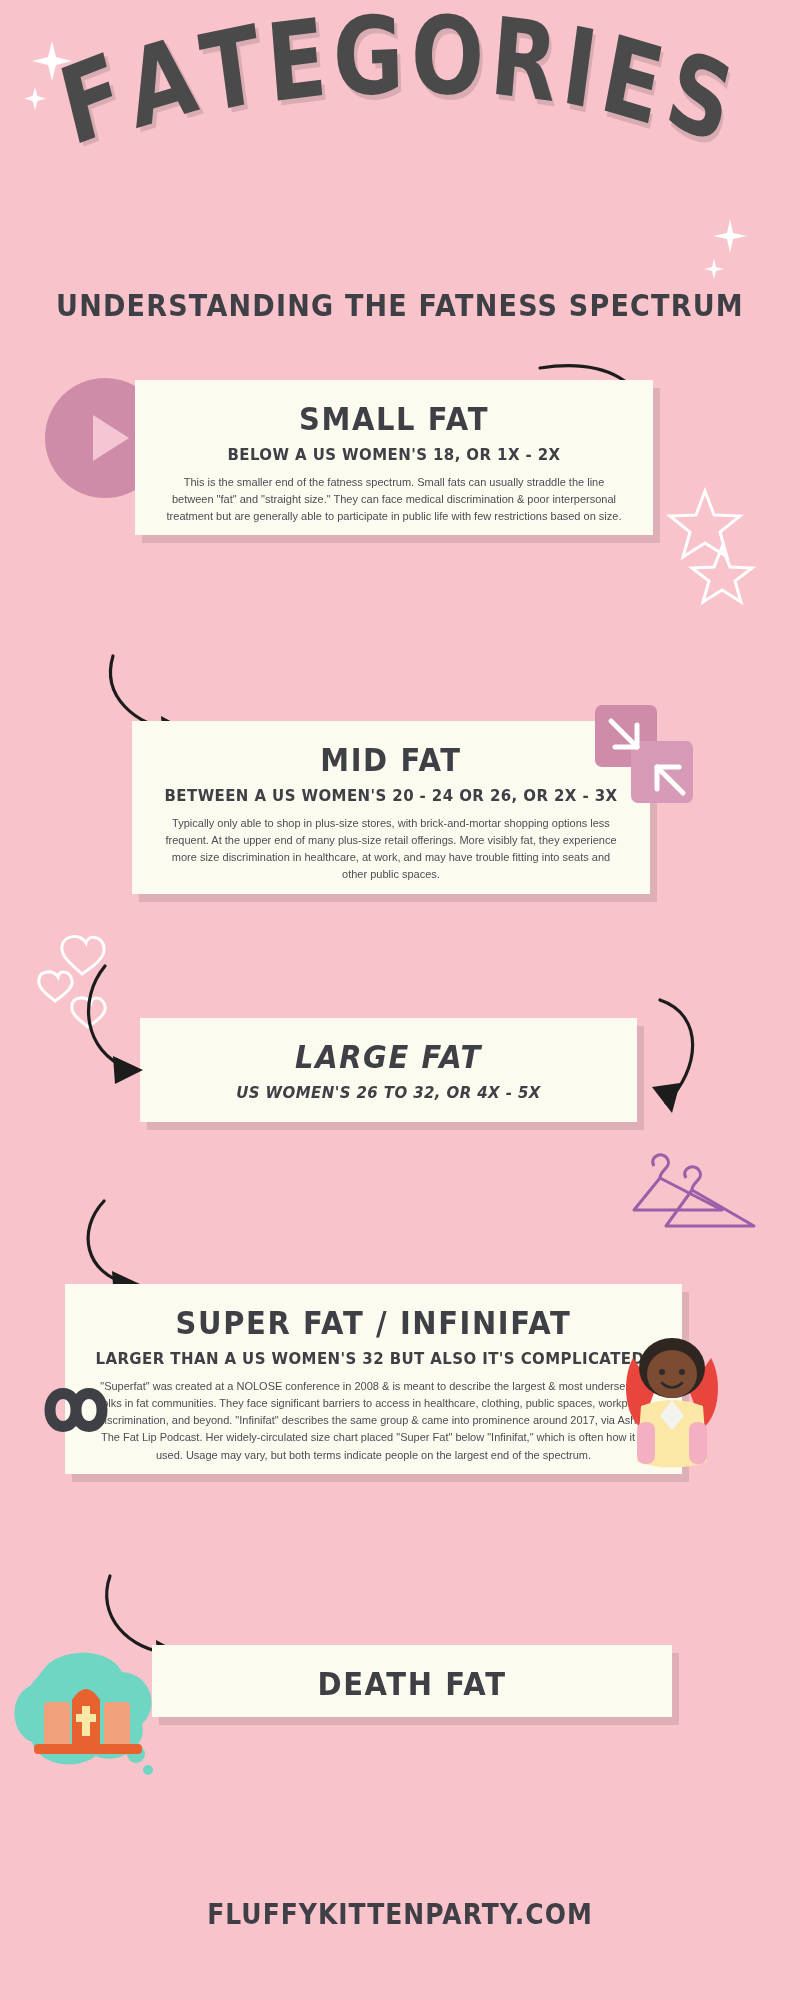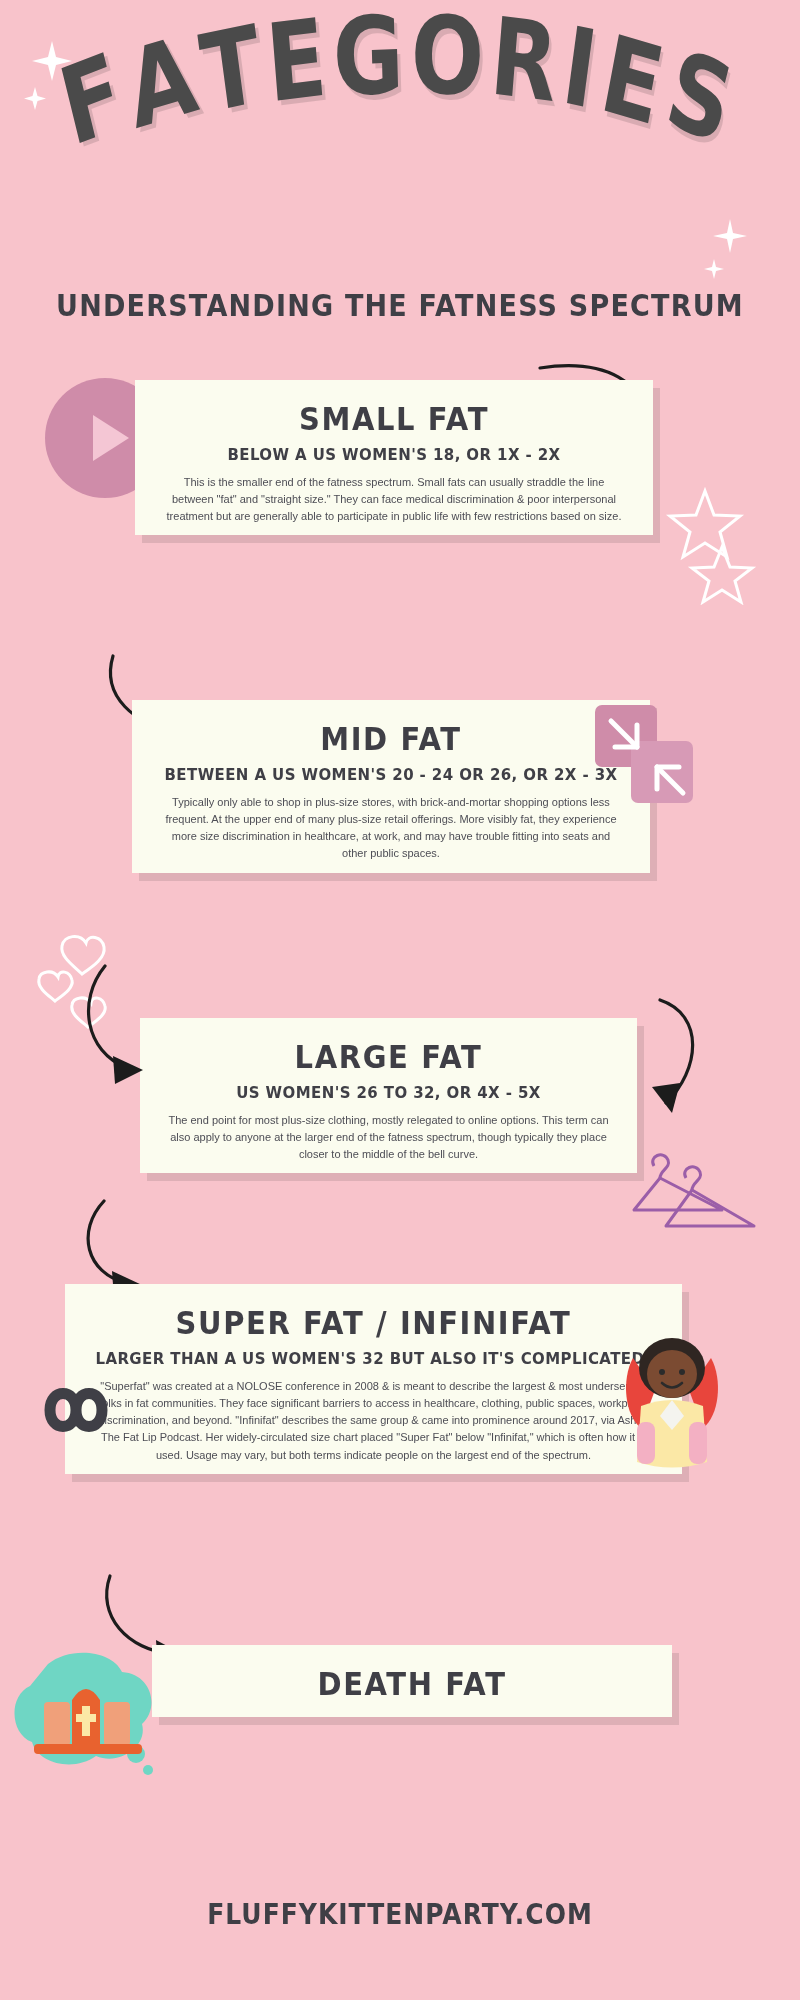--- a/index.html
+++ b/index.html
@@ -91,22 +91,22 @@
   .card p.body {
     margin: 0;
     text-align: center;
     font-family: "Liberation Sans", sans-serif;
     font-size: 11px;
     line-height: 1.56;
     color: #4d4d55;
   }
 
   #card-small  { left: 135px; top: 380px;  width: 518px; }
-  #card-mid    { left: 132px; top: 700px;  width: 518px; }
-  #card-large  { left: 140px; top: 1018px; width: 497px; }
+  #card-mid    { left: 132px; top: 721px;  width: 518px; }
+  #card-large  { left: 140px; top: 1018px; width: 497px; font-style: italic; }
   #card-super  { left: 65px;  top: 1258px; width: 617px; margin-top: 26px; }
   #card-death  { left: 152px; top: 1645px; width: 520px; }
 
   
   .footer {
     position: absolute;
     top: 1900px;
     left: 0;
     width: 800px;
     text-align: center;
@@ -230,21 +230,20 @@
   </div>
 
   <svg class="arrow" style="left:600px;top:995px;" width="120" height="150" viewBox="0 0 120 150">
     <path d="M60 5 C105 20 100 75 66 108" fill="none" stroke="#1c1c1c" stroke-width="3.2" stroke-linecap="round"></path>
     <path d="M52 92 L72 118 L80 88 Z" fill="#1c1c1c"></path>
   </svg>
 
   <div class="card" id="card-large">
     <h2>LARGE FAT</h2>
     <div class="range">US WOMEN'S 26 TO 32, OR 4X - 5X</div>
-    <p class="body">The end point for most plus-size clothing, mostly relegated to online options. This term can also apply to anyone at the larger end of the fatness spectrum, though typically they place closer to the middle of the bell curve.</p>
   </div>
 
   <svg class="deco hangers" width="130" height="110" viewBox="0 0 130 110">
     <path d="M24 18 C18 8 34 2 38 12 C41 20 30 22 30 30" fill="none" stroke="#9b5ea8" stroke-width="3"></path>
     <path d="M30 30 L4 62 L92 62 Z" fill="none" stroke="#9b5ea8" stroke-width="3" stroke-linejoin="round"></path>
     <path d="M56 30 C50 20 66 14 70 24 C73 32 62 34 62 42" fill="none" stroke="#9b5ea8" stroke-width="3"></path>
     <path d="M62 42 L36 78 L124 78 Z" fill="none" stroke="#9b5ea8" stroke-width="3" stroke-linejoin="round"></path>
   </svg>
 
   <svg class="arrow" style="left:75px;top:960px;" width="110" height="130" viewBox="0 0 110 130">

